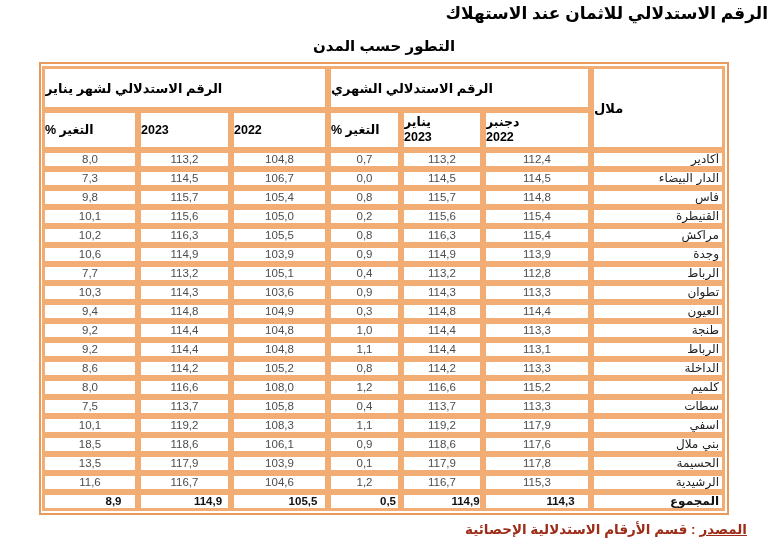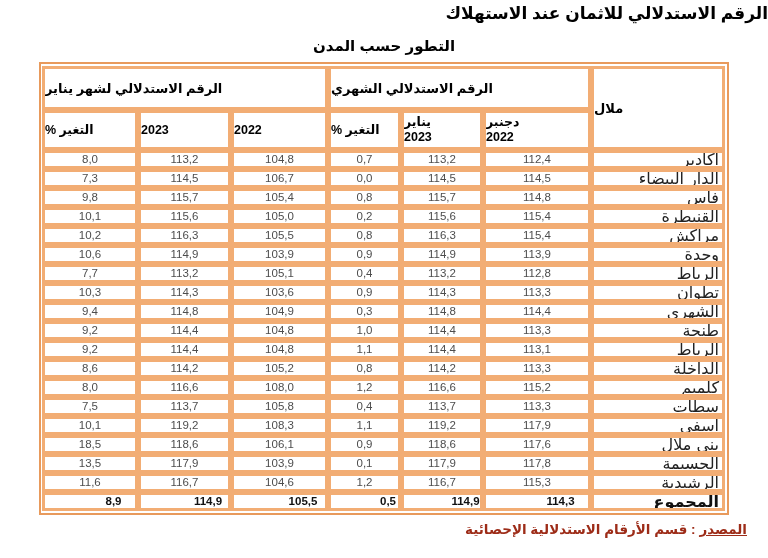--- a/index.html
+++ b/index.html
@@ -32,21 +32,21 @@
   }
   .tbl th{color:#000;font-weight:bold;vertical-align:middle;text-align:left;}
   .cities-h{font-size:13px;}
   .group-h{font-size:13px;height:38px;}
   .sub-h{font-size:12.5px;height:34px;white-space:pre-line;line-height:15px;}
   .tbl td{height:13px;line-height:13px;}
   td.num{
     text-align:center;color:#4d4d4d;font-size:11.5px;direction:ltr;
   }
   td.city{
-    text-align:right;color:#222;font-size:16px;padding-right:3px;
+    text-align:right;color:#222;font-size:12px;padding-right:3px;
     font-family:"DejaVu Sans",sans-serif;
   }
   tr.total td{font-weight:bold;color:#111;padding-left:47px;}
   .sp{
     text-decoration:underline;
     text-decoration-style:wavy;
     text-decoration-color:#e4604e;
     text-decoration-thickness:1px;
     text-underline-offset:3px;
   }
@@ -159,21 +159,21 @@
           <tr>
             <td class="city">تطوان</td>
             <td class="num">113,3</td>
             <td class="num">114,3</td>
             <td class="num">0,9</td>
             <td class="num">103,6</td>
             <td class="num">114,3</td>
             <td class="num">10,3</td>
           </tr>
           <tr>
-            <td class="city">الشهري</td>
+            <td class="city">العيون</td>
             <td class="num">114,4</td>
             <td class="num">114,8</td>
             <td class="num">0,3</td>
             <td class="num">104,9</td>
             <td class="num">114,8</td>
             <td class="num">9,4</td>
           </tr>
           <tr>
             <td class="city">طنجة</td>
             <td class="num">113,3</td>

